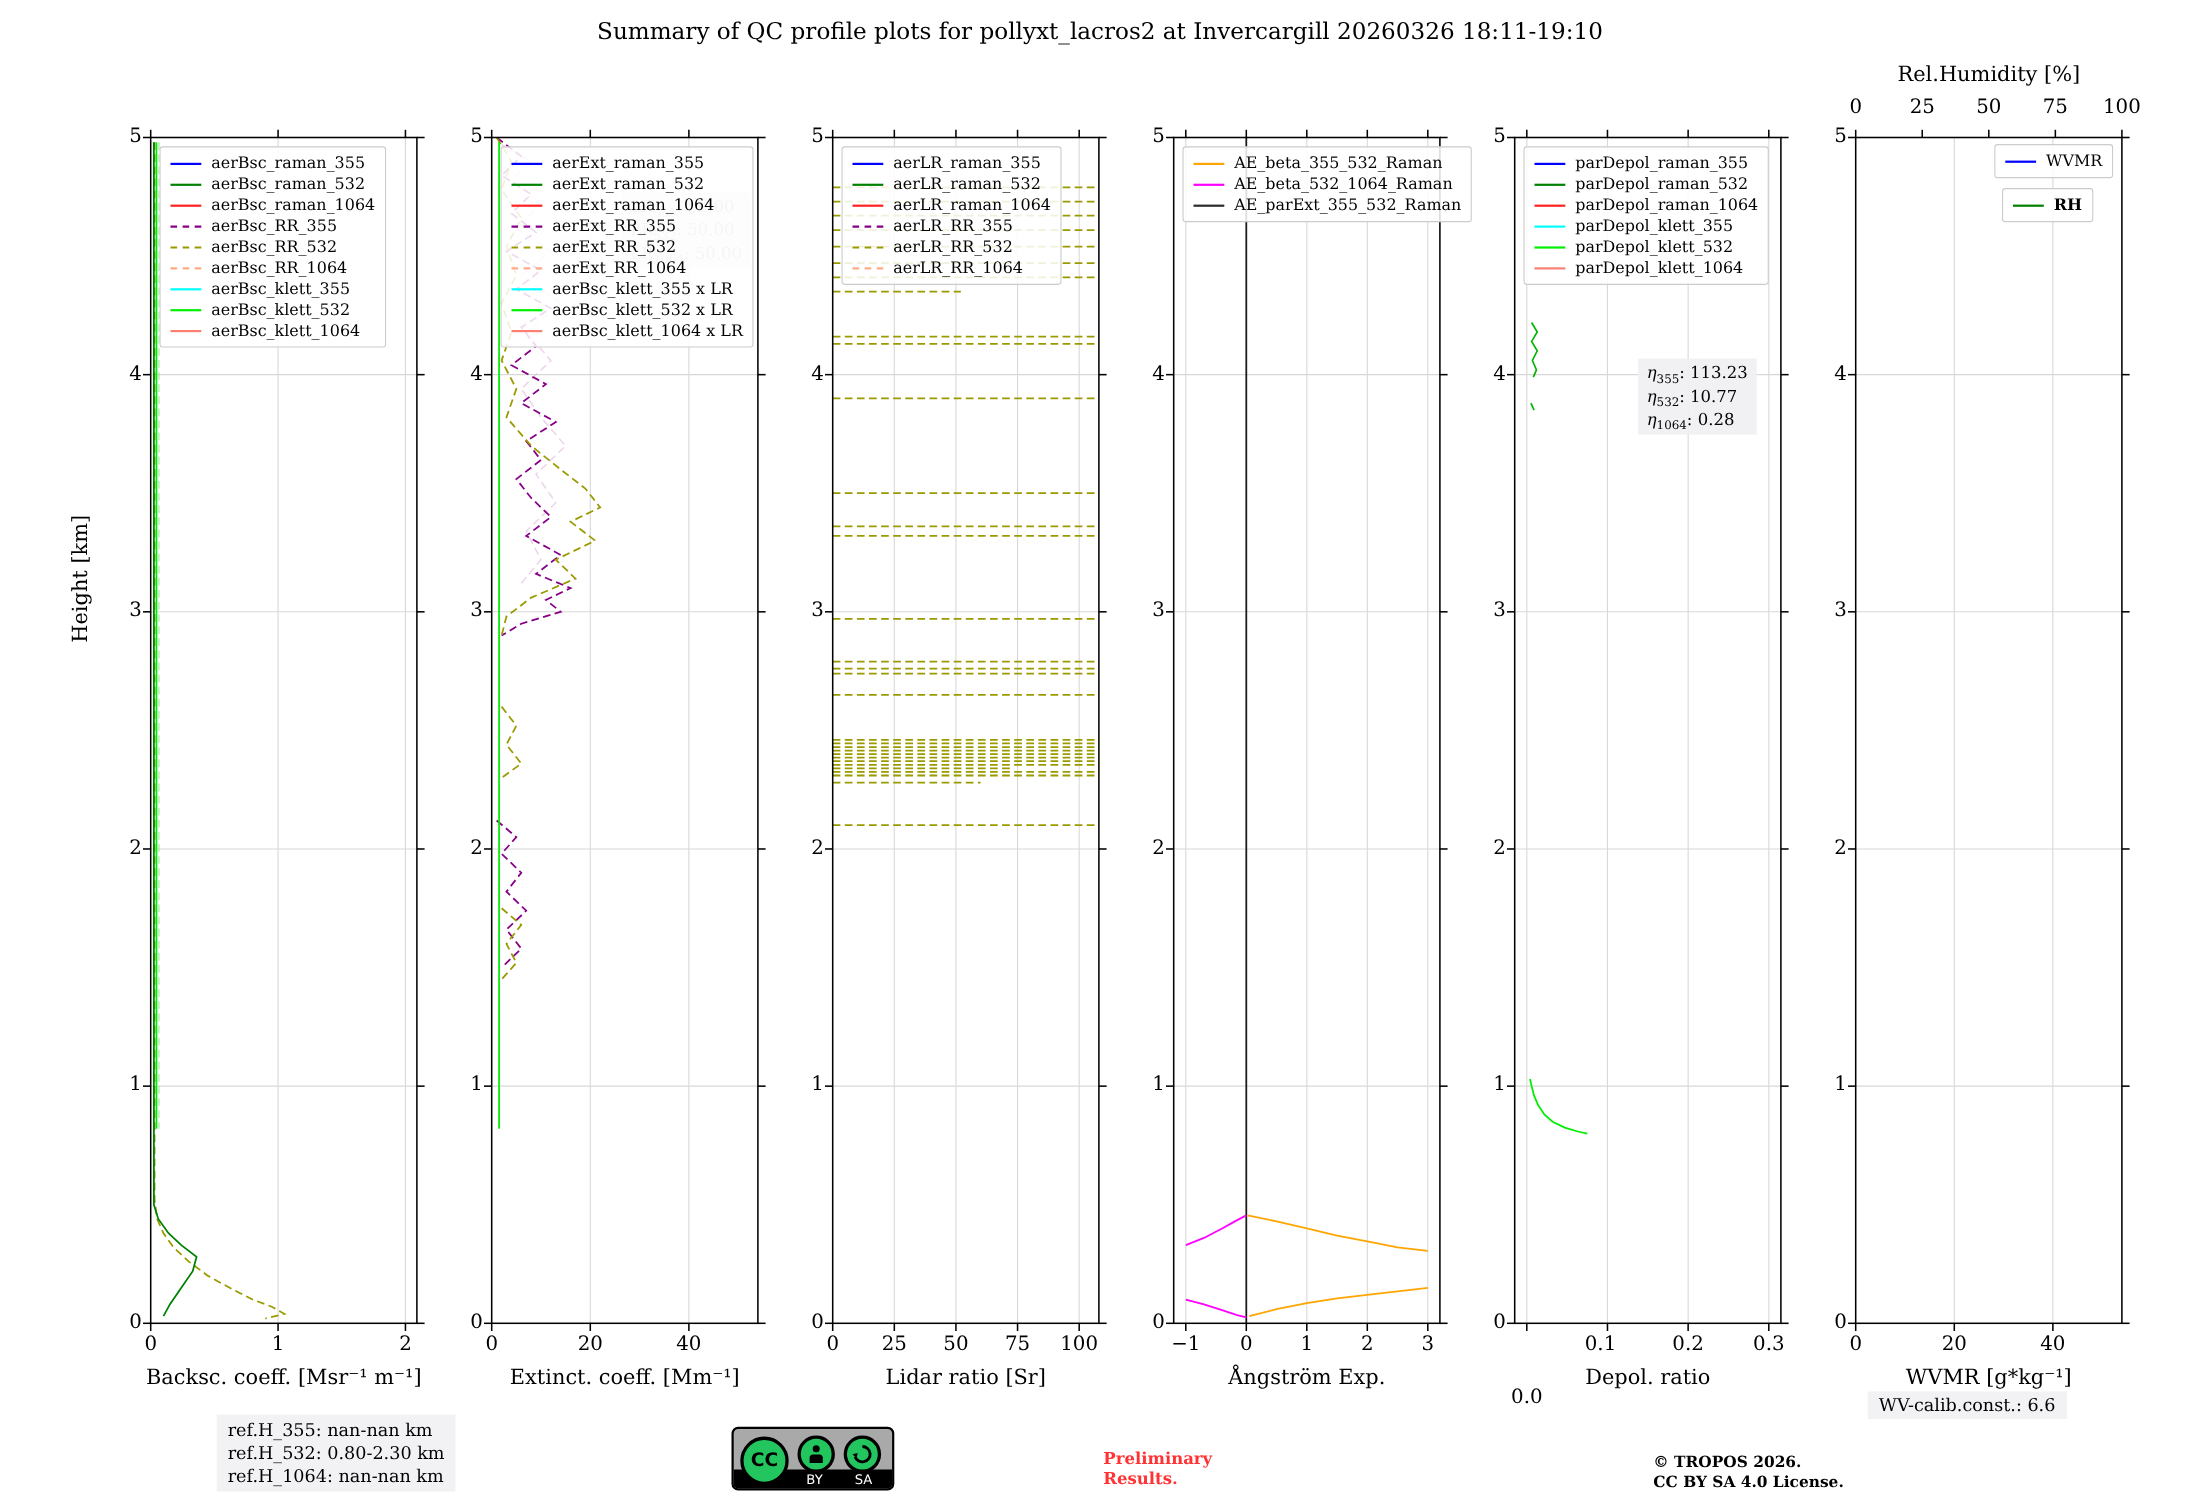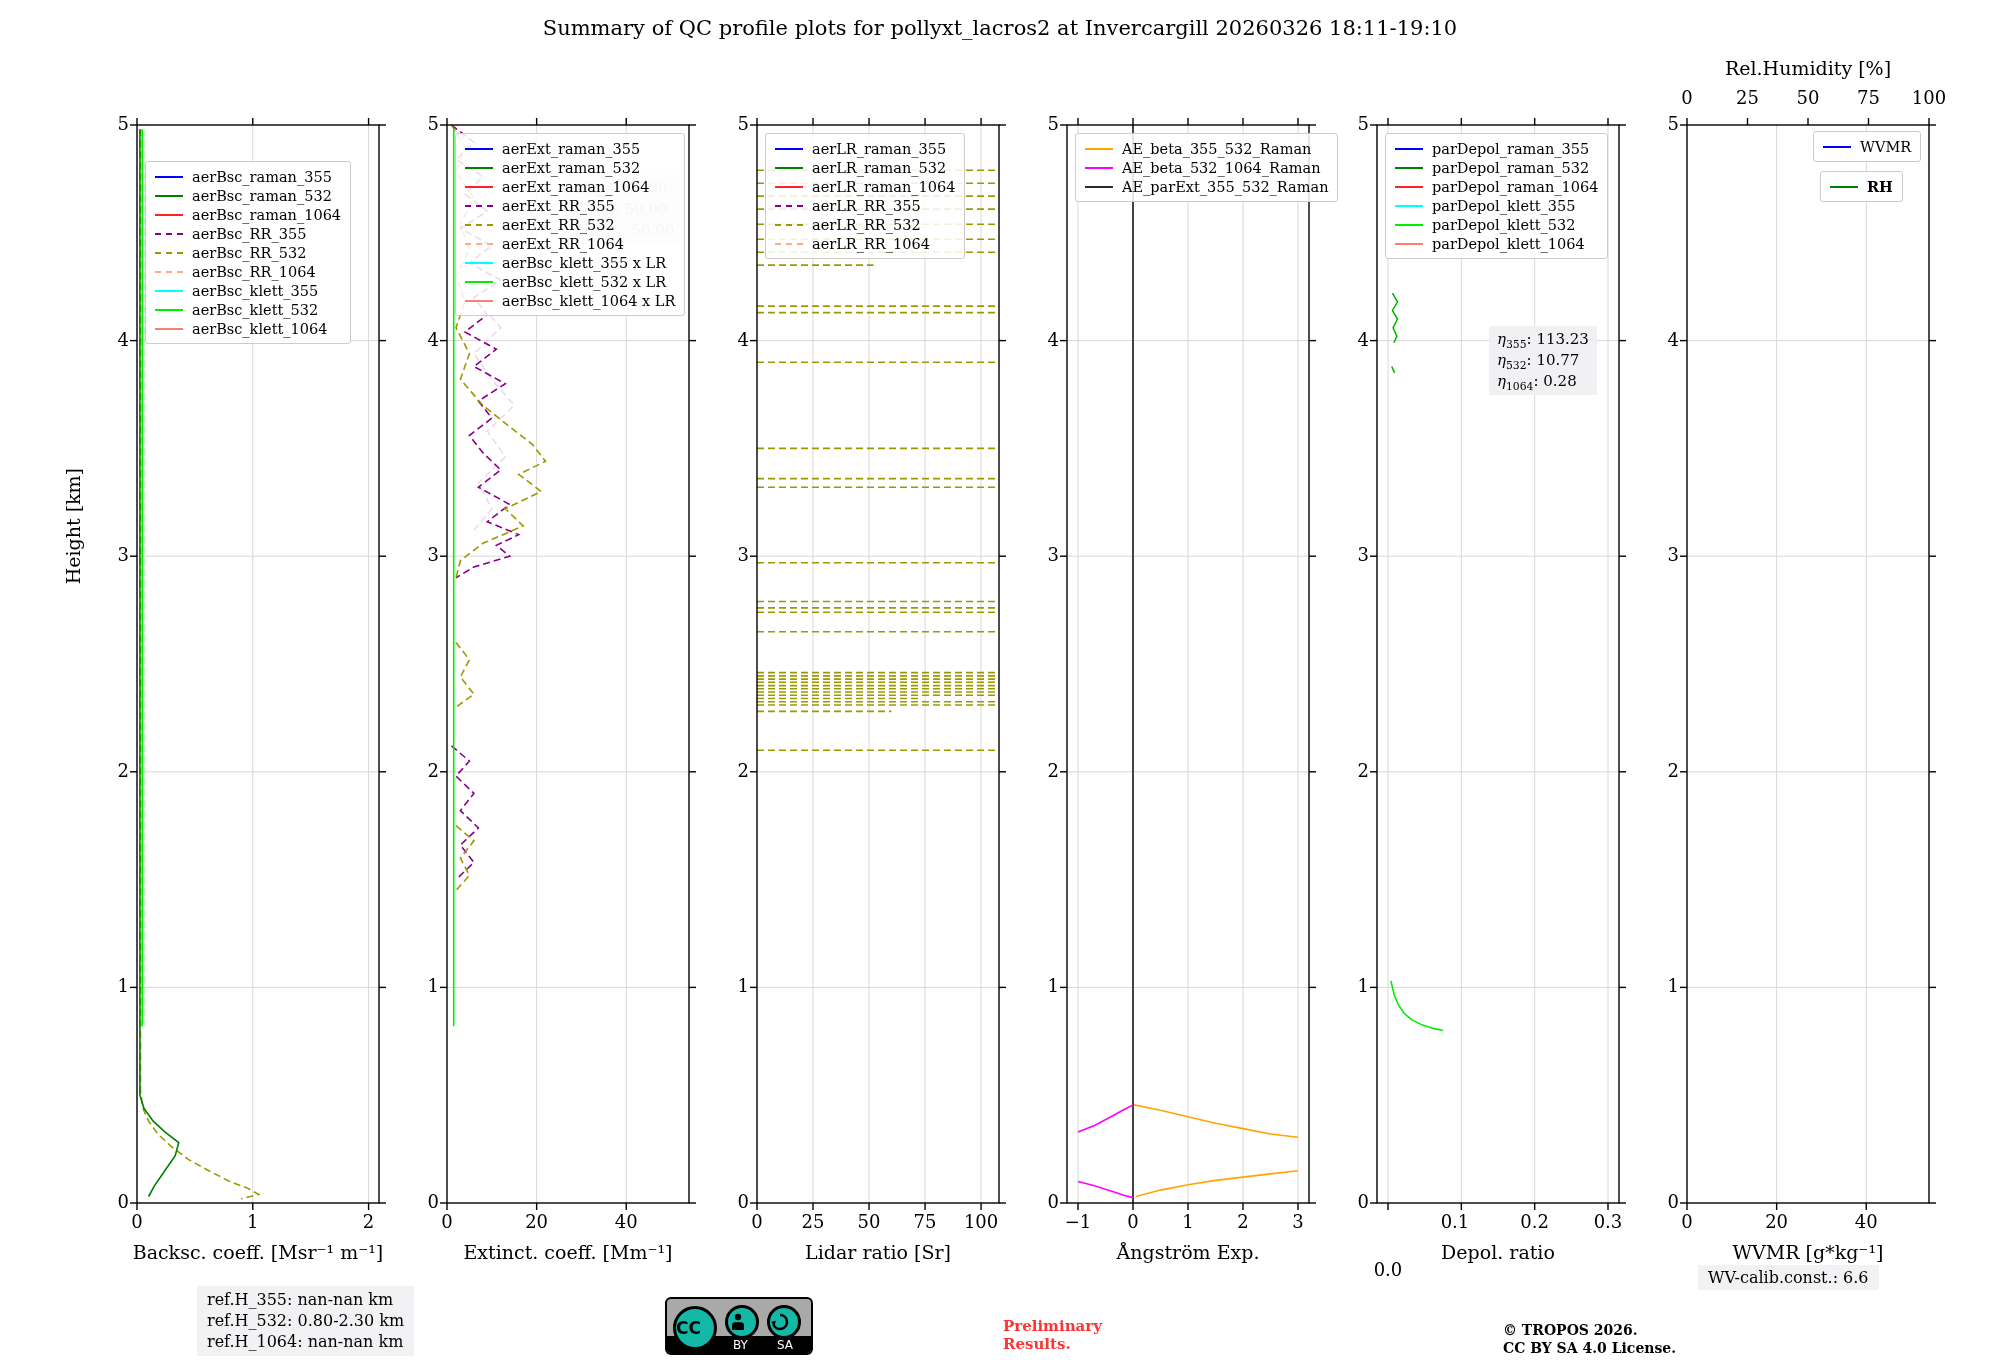--- a/index.html
+++ b/index.html
@@ -28,22 +28,22 @@
   .ref-box{position:absolute;left:197px;top:1286px;background:#f2f2f4;padding:4px 10px;font-size:16px;line-height:1.3;}
   .wv-box{position:absolute;left:1698px;top:1265px;background:#f2f2f4;padding:3px 10px;font-size:16px;}
   .prelim{position:absolute;left:1003px;top:1317px;color:#ff3333;font-weight:bold;font-size:15px;line-height:1.2;}
   .tropos{position:absolute;left:1503px;top:1322px;font-weight:bold;font-size:14px;line-height:1.25;}
   .ccbadge{position:absolute;left:665px;top:1297px;width:148px;height:58px;background:#a9a9a9;
            border:2px solid #000;border-radius:6px;box-sizing:border-box;}
   .cc-strip{position:absolute;left:0;bottom:0;width:100%;height:17px;background:#000;border-radius:0 0 4px 4px;}
   .cc-by,.cc-sa{position:absolute;bottom:1px;color:#fff;font-size:12px;font-weight:normal;
                 font-family:"DejaVu Sans","Liberation Sans",sans-serif;}
   .cc-by{left:66px;} .cc-sa{left:110px;}
-  .cc-circle{position:absolute;background:#14b8a6;border:3px solid #000;border-radius:50%;box-sizing:border-box;
-             display:flex;align-items:center;}
+  .cc-circle{position:absolute;background:#22c55e;border:3px solid #000;border-radius:50%;box-sizing:border-box;
+             display:flex;align-items:center;justify-content:center;}
   .cc-c1{left:6px;top:7px;width:44px;height:44px;font-size:17px;font-weight:bold;
          font-family:"DejaVu Sans","Liberation Sans",sans-serif;}
   .cc-c2{left:58px;top:6px;width:34px;height:34px;}
   .cc-c3{left:100px;top:6px;width:34px;height:34px;}
 </style>
 </head>
 <body>
 
 <div id="figure">
   <div class="fig-title">Summary of QC profile plots for pollyxt_lacros2 at Invercargill 20260326 18:11-19:10</div>
@@ -84,21 +84,21 @@
     <div class="xlabel">Backsc. coeff. [Msr⁻¹ m⁻¹]</div>
   <div class="xtick" style="left: -22px;">0</div>
       <div class="xtick" style="left: 93.7895px;">1</div>
       <div class="xtick" style="left: 209.579px;">2</div>
       <div class="ytick" style="top: 1066px;">0</div>
       <div class="ytick" style="top: 850.4px;">1</div>
       <div class="ytick" style="top: 634.8px;">2</div>
       <div class="ytick" style="top: 419.2px;">3</div>
       <div class="ytick" style="top: 203.6px;">4</div>
       <div class="ytick" style="top: -12px;">5</div>
-      <div class="legendbox" style="left: 8px; top: 8px; margin-top: 28px;">
+      <div class="legendbox" style="left: 8px; top: 8px;">
         <div class="lrow">
           <span class="lsample" style="border-top-style: solid; border-top-color: rgb(0, 0, 255);"></span>
           <span class="llabel">aerBsc_raman_355</span>
         </div>
         <div class="lrow">
           <span class="lsample" style="border-top-style: solid; border-top-color: rgb(0, 128, 0);"></span>
           <span class="llabel">aerBsc_raman_532</span>
         </div>
         <div class="lrow">
           <span class="lsample" style="border-top-style: solid; border-top-color: rgb(255, 34, 34);"></span>

